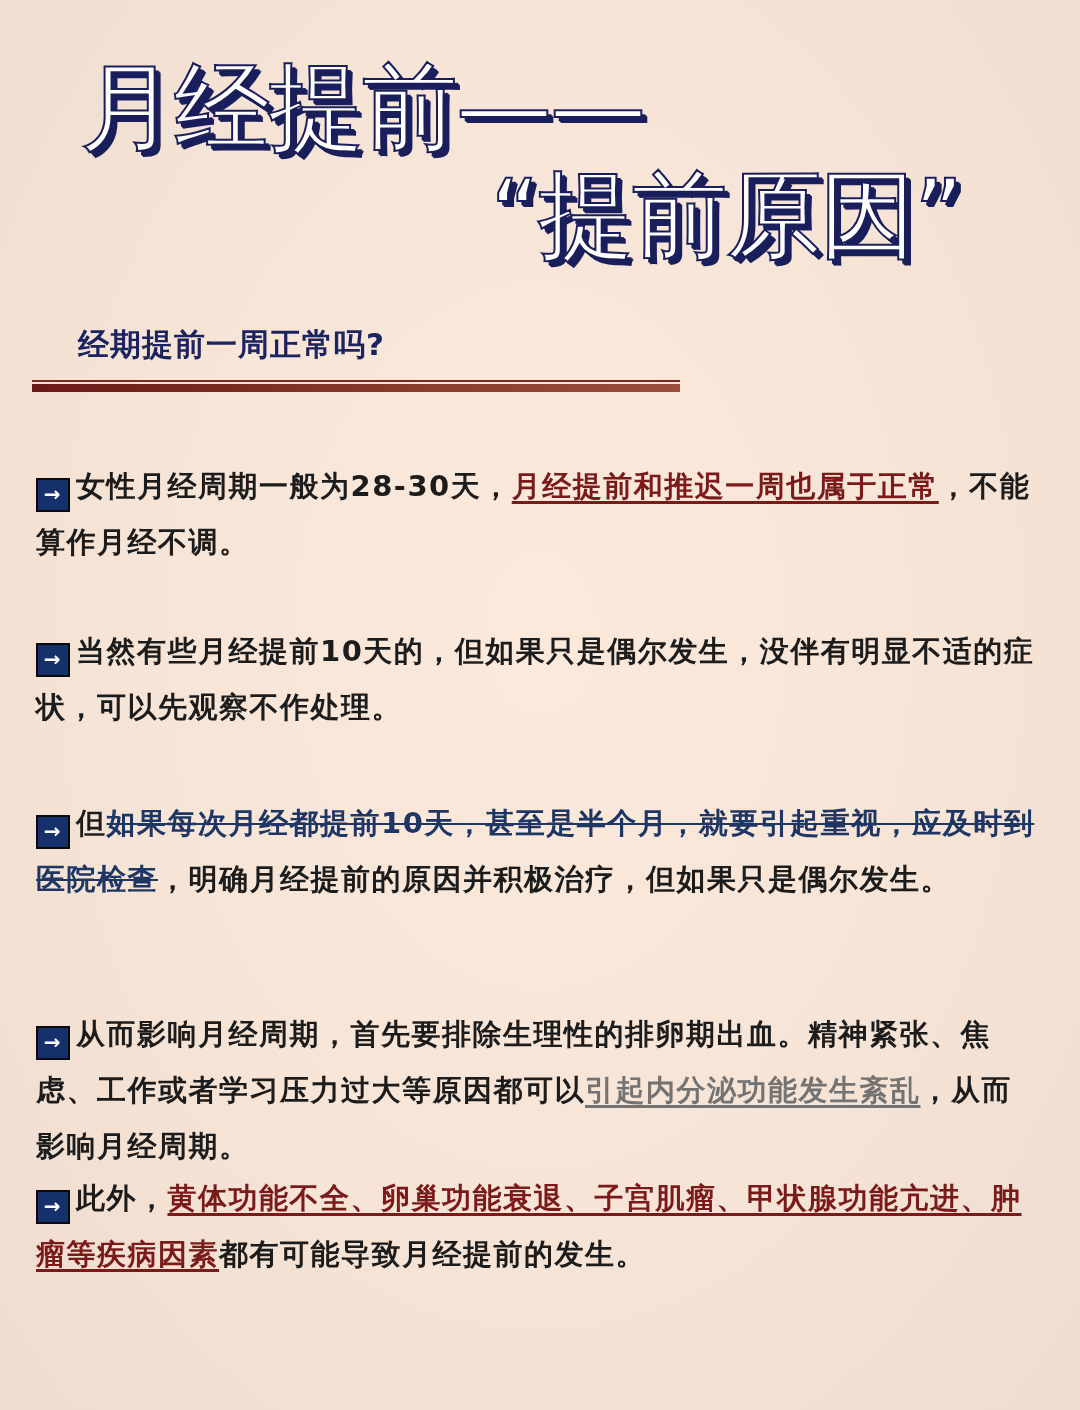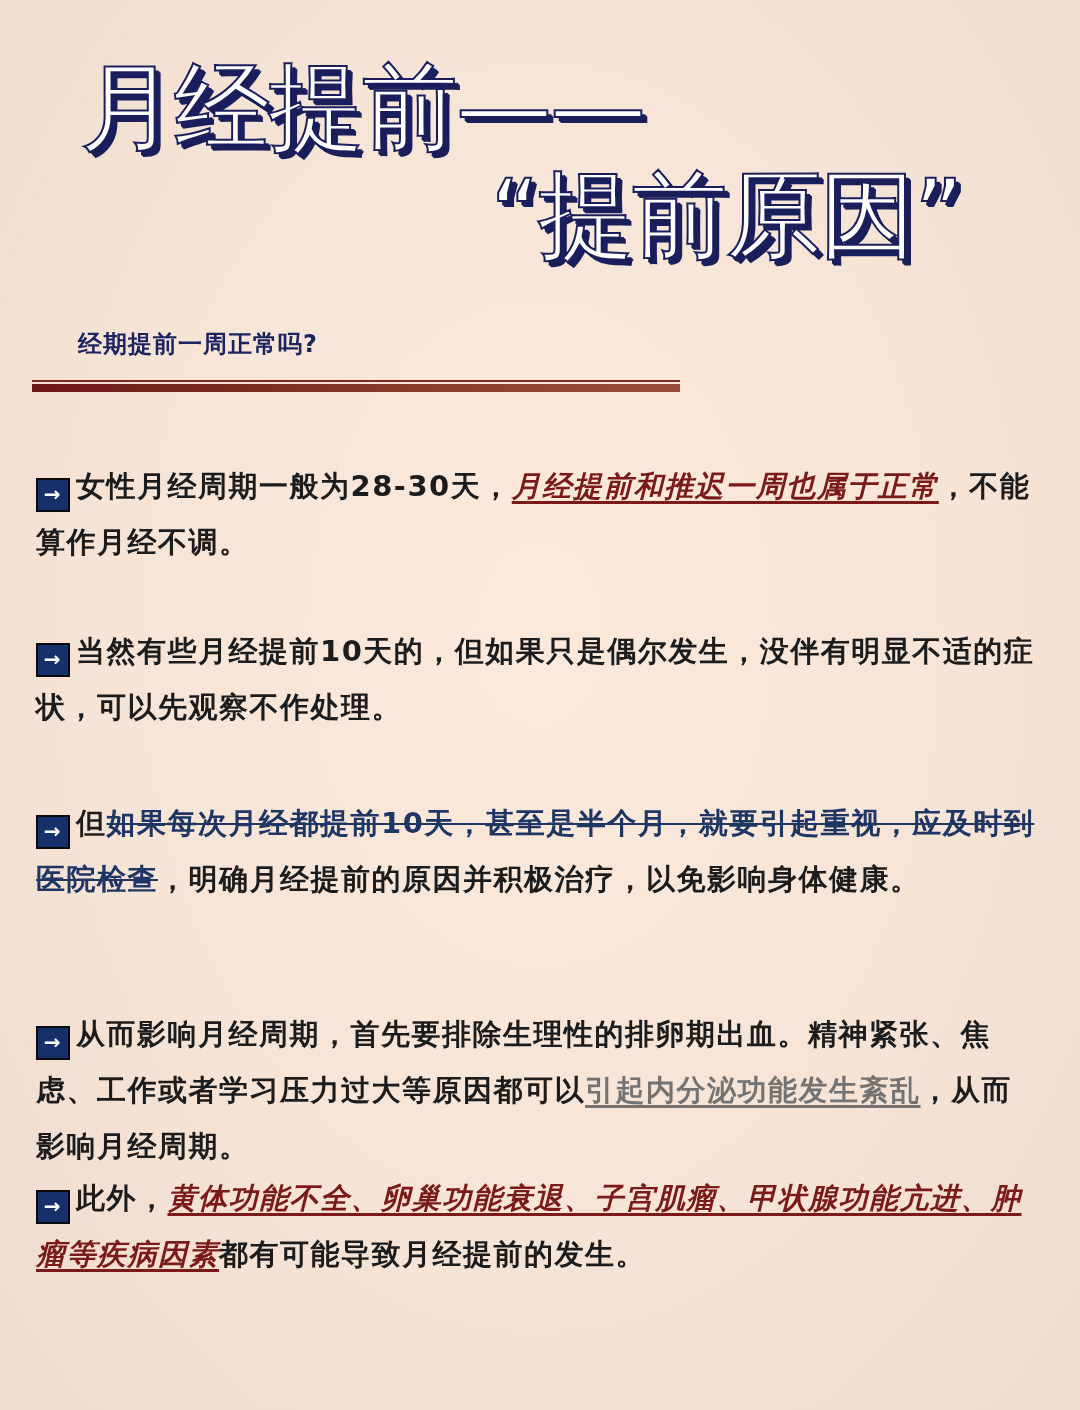--- a/index.html
+++ b/index.html
@@ -13,40 +13,40 @@
     position:absolute; font-weight:normal; color:#ffffff;
     font-family: "DejaVu Sans", sans-serif;
     -webkit-text-stroke: 2px #1a1f5c;
     text-shadow: 4px 4px 0 #1a1f5c, 5px 5px 0 #1a1f5c, 6px 6px 0 #1a1f5c;
     letter-spacing: -2px;
     white-space:nowrap;
   }
   .title1 { left:80px; top:52px; font-size:96px; line-height:110px; }
   .title2 { left:490px; top:160px; font-size:96px; line-height:110px; }
   .subhead {
-    position:absolute; left:78px; top:318px; font-size:24px; font-weight:bold;
+    position:absolute; left:78px; top:318px; font-size:31px; font-weight:bold;
     color:#1c2460; line-height:52px; letter-spacing:1px;
   }
   .rule-thin { position:absolute; left:32px; top:380px; width:648px; height:2px; background:#7a2a20; }
   .rule-thick {
     position:absolute; left:32px; top:384px; width:648px; height:8px;
     background: linear-gradient(90deg, #6b1818 0%, #8a3b2a 60%, #9a4d3a 100%);
   }
   .para {
     position:absolute; left:36px; width:1000px;
     font-size:29px; line-height:56px; color:#1c1c1c; font-weight:bold;
     letter-spacing:1.5px;
   }
   .bullet {
     display:inline-block; width:34px; height:34px; vertical-align:-5px;
     background:#15306a; border:2px solid #0a0a0a; box-sizing:border-box;
     color:#ffffff; font-size:20px; line-height:28px; text-align:center; margin-right:6px;
     font-weight:bold;
   }
-  .hl-red { color:#7a1a1a; text-decoration: underline; text-decoration-thickness:3px; text-underline-offset:5px;font-style:italic; }
+  .hl-red { color:#7a1a1a; text-decoration: underline; text-decoration-thickness:3px; text-underline-offset:5px; }
   .hl-orange { color:#737373; text-decoration: underline; text-decoration-thickness:3px; text-underline-offset:5px; }
   .strike { color:#1e3664; text-decoration: line-through; text-decoration-thickness:2px; }
 </style>
 </head>
 <body>
 
 <div class="title1">月经提前——</div>
 <div class="title2">“提前原因”</div>
 
 <div class="subhead">经期提前一周正常吗?</div>
@@ -55,21 +55,21 @@
 
 <div class="para" style="top:458px;">
   <span class="bullet">→</span><span>女性月经周期一般为28-30天，</span><span class="hl-red">月经提前和推迟一周也属于正常</span><span>，不能算作月经不调。</span>
 </div>
 
 <div class="para" style="top:623px;">
   <span class="bullet">→</span><span>当然有些月经提前10天的，但如果只是偶尔发生，没伴有明显不适的症状，可以先观察不作处理。</span>
 </div>
 
 <div class="para" style="top:795px;">
-  <span class="bullet">→</span><span>但</span><span class="strike">如果每次月经都提前10天，甚至是半个月，就要引起重视，应及时到医院检查</span><span>，明确月经提前的原因并积极治疗，以免影响身体健康。</span>
+  <span class="bullet">→</span><span>但</span><span class="strike">如果每次月经都提前10天，甚至是半个月，就要引起重视，应及时到医院检查</span><span>，明确月经提前的原因并积极治疗，但如果只是偶尔发生。</span>
 </div>
 
 <div class="para" style="top:1006px;">
   <span class="bullet">→</span><span>从而影响月经周期，首先要排除生理性的排卵期出血。精神紧张、焦虑、工作或者学习压力过大等原因都可以</span><span class="hl-orange">引起内分泌功能发生紊乱</span><span>，从而影响月经周期。</span>
 </div>
 
 <div class="para" style="top:1170px;">
   <span class="bullet">→</span><span>此外，</span><span class="hl-red">黄体功能不全、卵巢功能衰退、子宫肌瘤、甲状腺功能亢进、肿瘤等疾病因素</span><span>都有可能导致月经提前的发生。</span>
 </div>
 

